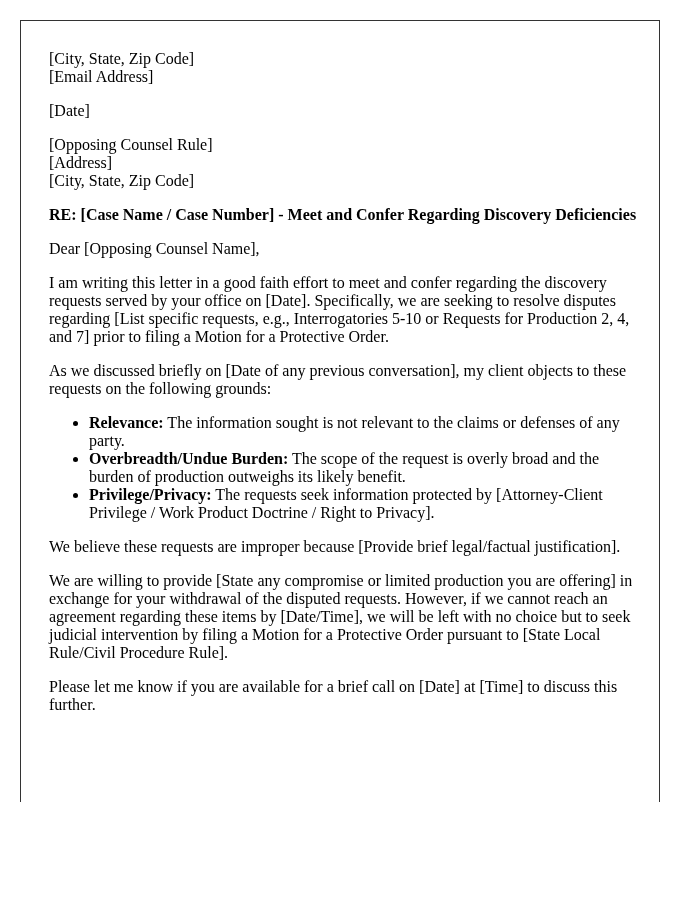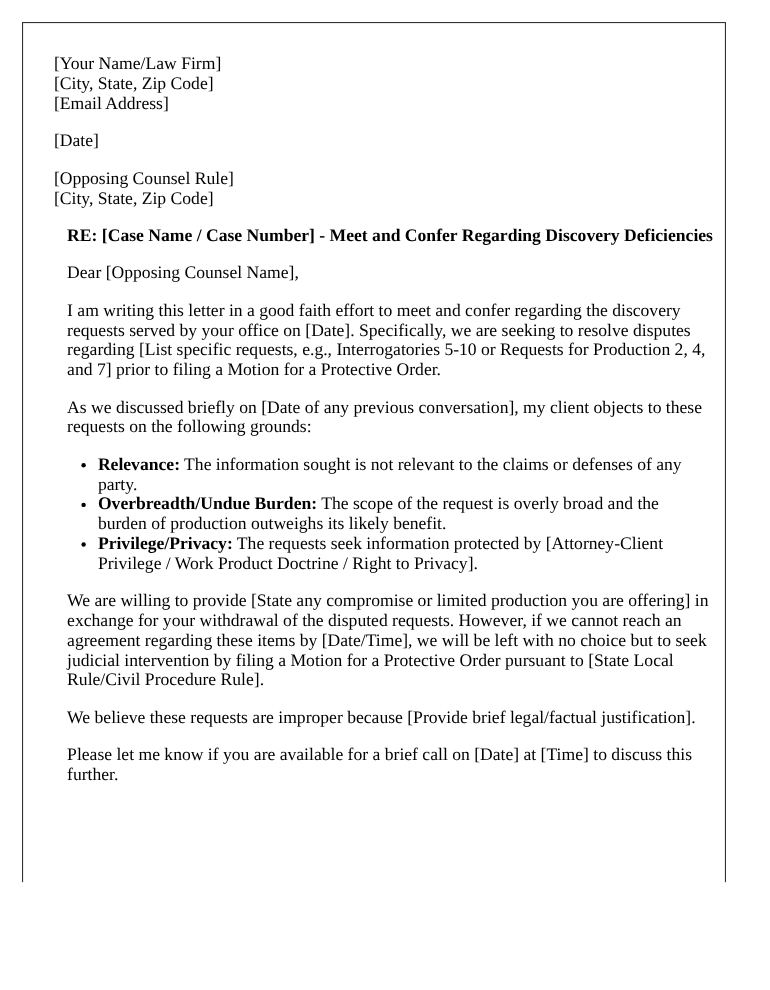--- a/index.html
+++ b/index.html
@@ -36,21 +36,21 @@
       width: 600px;
     }
     .block {
       margin: 0 0 16px 0;
     }
     .line {
       display: block;
       white-space: nowrap;
     }
     p {
-      margin: 0 0 16px 12px;
+      margin: 0 0 16px 0;
     }
     .subject {
       font-weight: bold;
     }
     ul {
       margin: 0 4px 16px 0;
       padding-left: 40px;
     }
     ul li {
       margin: 0;
@@ -60,48 +60,48 @@
       font-weight: bold;
     }
   </style>
 </head>
 <body>
 
 <div class="page">
   <div class="content">
 
     <div class="block">
-      <span class="line">[Your Name/Law Firm]</span>
       <span class="line">[City, State, Zip Code]</span>
       <span class="line">[Email Address]</span>
     </div>
 
     <div class="block">
       <span class="line">[Date]</span>
     </div>
 
     <div class="block">
       <span class="line">[Opposing Counsel Rule]</span>
+      <span class="line">[Address]</span>
       <span class="line">[City, State, Zip Code]</span>
     </div>
 
     <p class="subject">RE: [Case Name / Case Number] - Meet and Confer Regarding Discovery Deficiencies</p>
 
     <p>Dear [Opposing Counsel Name],</p>
 
     <p>I am writing this letter in a good faith effort to meet and confer regarding the discovery requests served by your office on [Date]. Specifically, we are seeking to resolve disputes regarding [List specific requests, e.g., Interrogatories 5-10 or Requests for Production 2, 4, and 7] prior to filing a Motion for a Protective Order.</p>
 
     <p>As we discussed briefly on [Date of any previous conversation], my client objects to these requests on the following grounds:</p>
 
     <ul>
       <li><b>Relevance:</b><span> The information sought is not relevant to the claims or defenses of any party.</span></li>
       <li><b>Overbreadth/Undue Burden:</b><span> The scope of the request is overly broad and the burden of production outweighs its likely benefit.</span></li>
       <li><b>Privilege/Privacy:</b><span> The requests seek information protected by [Attorney-Client Privilege / Work Product Doctrine / Right to Privacy].</span></li>
     </ul>
 
+    <p>We believe these requests are improper because [Provide brief legal/factual justification].</p>
+
     <p>We are willing to provide [State any compromise or limited production you are offering] in exchange for your withdrawal of the disputed requests. However, if we cannot reach an agreement regarding these items by [Date/Time], we will be left with no choice but to seek judicial intervention by filing a Motion for a Protective Order pursuant to [State Local Rule/Civil Procedure Rule].</p>
-
-    <p>We believe these requests are improper because [Provide brief legal/factual justification].</p>
 
     <p>Please let me know if you are available for a brief call on [Date] at [Time] to discuss this further.</p>
 
   </div>
 </div>
 
 </body></html>

